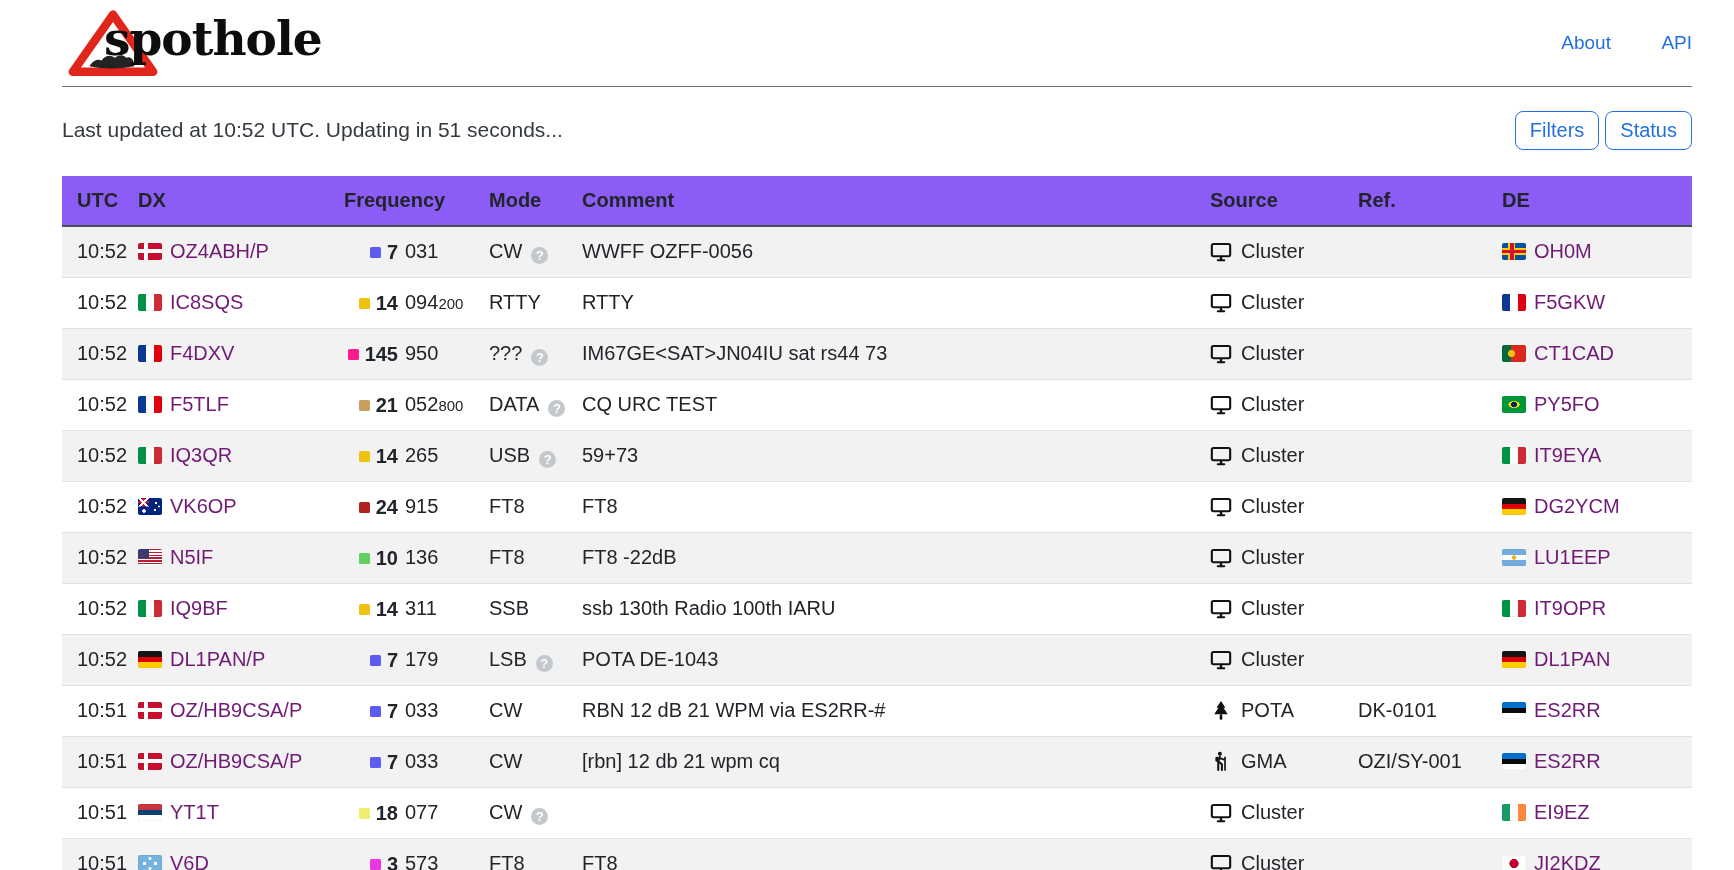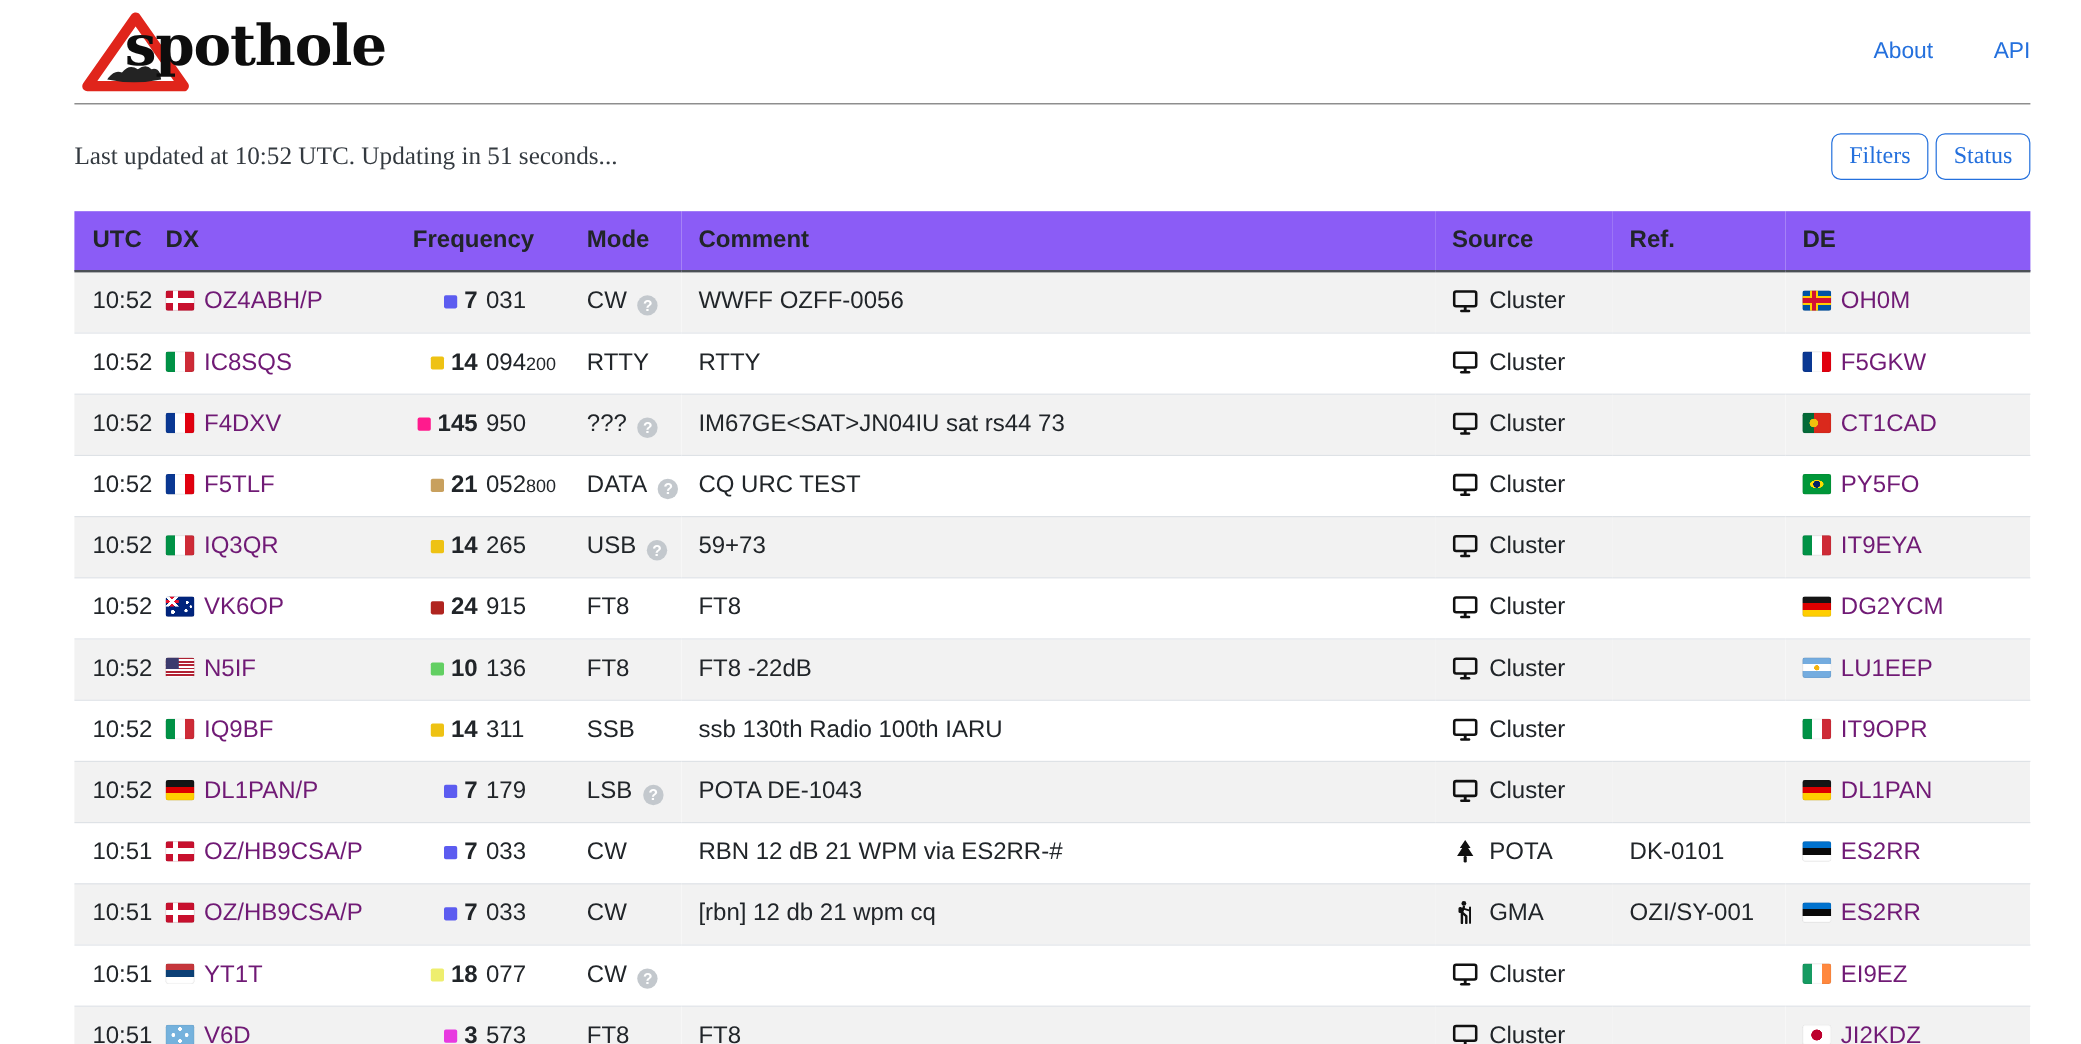--- a/index.html
+++ b/index.html
@@ -18,21 +18,21 @@
   .brand{ position:relative; height:87px; width:330px; }
   .brand svg.tri{ position:absolute; left:3px; top:8px; width:96px; height:70px; }
   .brand-text{
     position:absolute; left:42px; top:15px;
     font-family:"DejaVu Serif","Liberation Serif",serif;
     font-weight:bold; font-size:47px; line-height:1; color:#0d0d0d; letter-spacing:-1px;
   }
   nav.top-nav a{ margin-left:46px; font-size:19px; color:#2470dd; text-decoration:none; cursor:pointer; }
 
   
-  .toolbar{ margin-top:21px; height:44px; display:flex; align-items:center; justify-content:space-between;font-family:Liberation Serif, serif; }
+  .toolbar{ margin-top:21px; height:44px; display:flex; align-items:center; justify-content:space-between; }
   .status-text{ font-size:21px; color:#343a40; }
   .toolbar-buttons{ display:flex; gap:6px; }
   .btn-outline{
     font-family:inherit; font-size:20px; color:#2470dd; background:#fff;
     border:1px solid #2470dd; border-radius:8px; padding:7px 14px; cursor:pointer;
   }
 
   
   table.spots{ margin-top:24px; width:1630px; border-collapse:collapse; table-layout:fixed; font-size:20px; }
   thead th{

